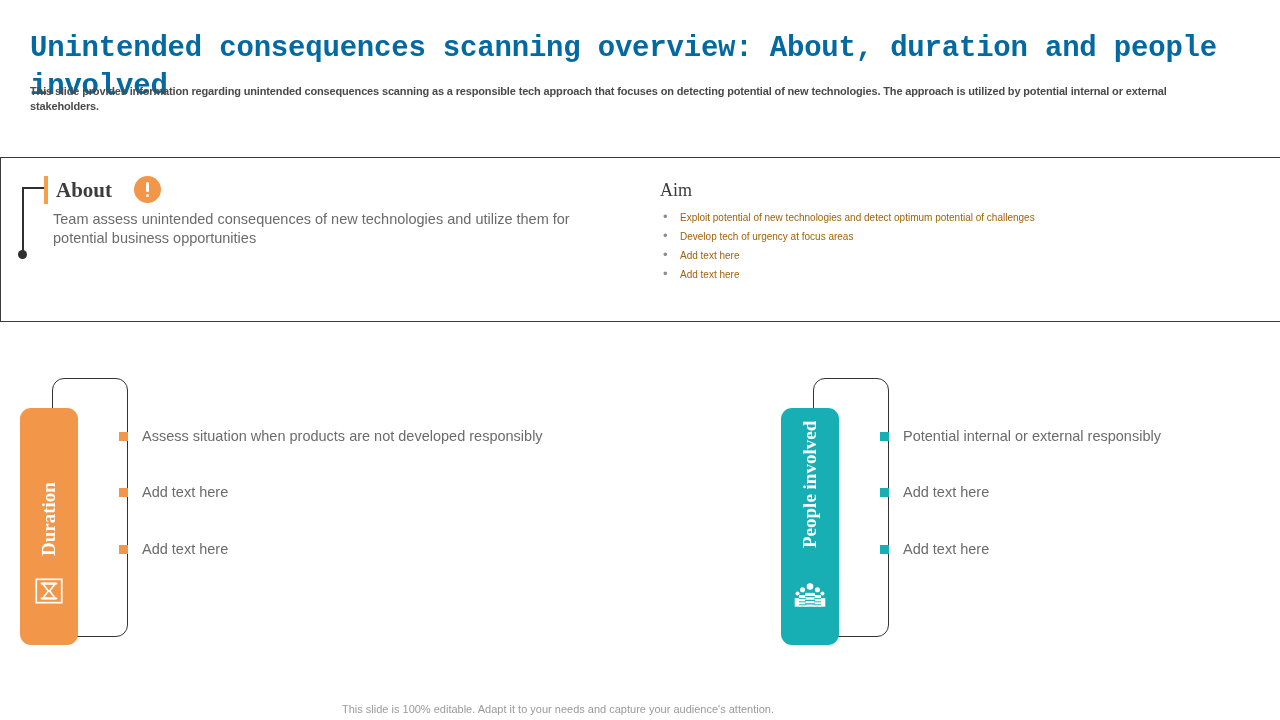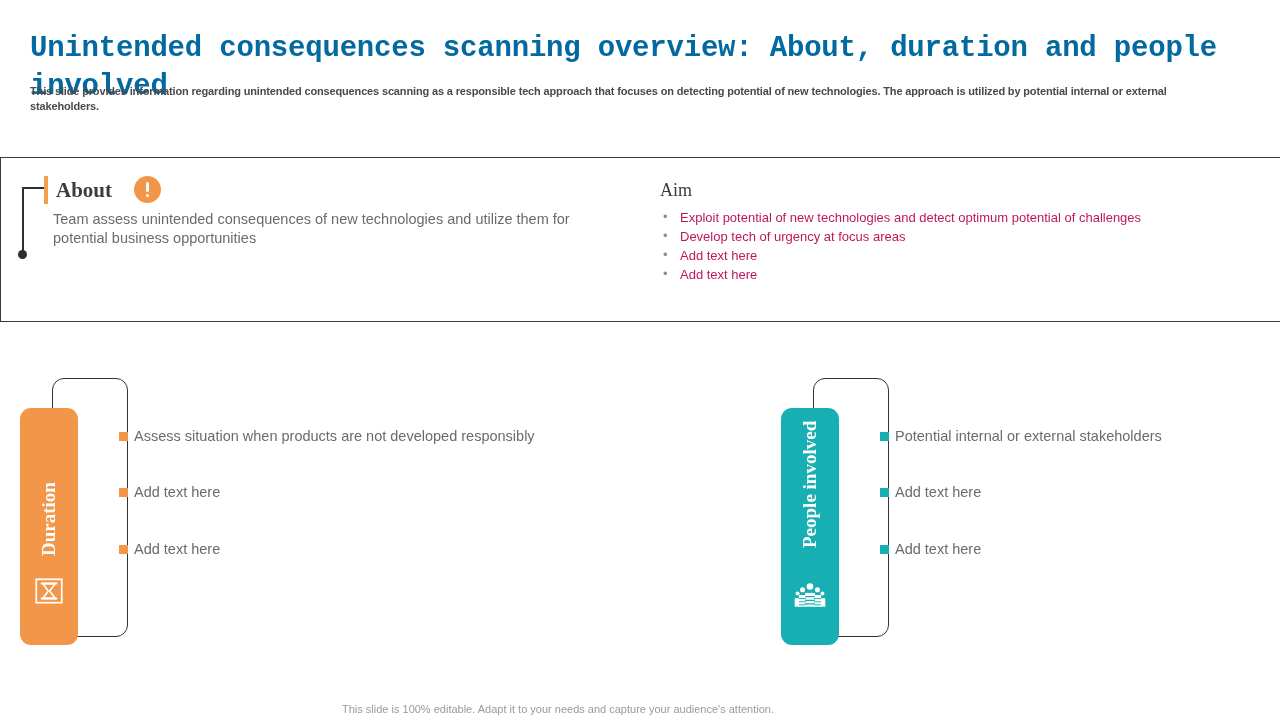--- a/index.html
+++ b/index.html
@@ -156,23 +156,23 @@
     left: 660px;
     top: 208px;
     width: 600px;
     margin: 0;
     padding: 0;
     list-style: none;
   }
   .aim-list li {
     position: relative;
     padding-left: 20px;
-    font-size: 13px;
+    font-size: 10px;
     line-height: 19px;
-    color: #be185d;
+    color: #a16207;
     white-space: nowrap;
   }
   .aim-list li::before {
     content: "\2022";
     position: absolute;
     left: 3px;
     top: -1px;
     color: #8c8c8c;
     font-size: 13px;
   }
@@ -213,21 +213,21 @@
   }
   .bullet-sq {
     position: absolute;
     left: 0;
     top: 5px;
     width: 9px;
     height: 9px;
   }
   .bullet-txt {
     position: absolute;
-    left: 15px;
+    left: 23px;
     top: 0;
     font-size: 14.5px;
     line-height: 19px;
     color: #6b6b6b;
     white-space: nowrap;
   }
 
   
   .card-icon {
     position: absolute;
@@ -323,21 +323,21 @@
         <path d="M11.4 17.6 h9.2 M11.4 21 h9.2 M11.4 24.4 h9.2" stroke="#17AFB3" stroke-width="1.1"></path>
         <path d="M5.6 19.4 h6.8 M5.6 22.4 h6.8 M5.6 25.2 h6.8" stroke="#17AFB3" stroke-width="0.9"></path>
         <path d="M19.6 19.4 h6.8 M19.6 22.4 h6.8 M19.6 25.2 h6.8" stroke="#17AFB3" stroke-width="0.9"></path>
       </svg>
     </div>
   </div>
 
   <div class="bullet-list" style="left:880px; top:427px; width:400px;">
     <div class="bullet-row" style="top:0px;">
       <span class="bullet-sq" style="background:#17AFB3;"></span>
-      <span class="bullet-txt">Potential internal or external stakeholders</span>
+      <span class="bullet-txt">Potential internal or external responsibly</span>
     </div>
     <div class="bullet-row" style="top:56px;">
       <span class="bullet-sq" style="background:#17AFB3;"></span>
       <span class="bullet-txt">Add text here</span>
     </div>
     <div class="bullet-row" style="top:113px;">
       <span class="bullet-sq" style="background:#17AFB3;"></span>
       <span class="bullet-txt">Add text here</span>
     </div>
   </div>

